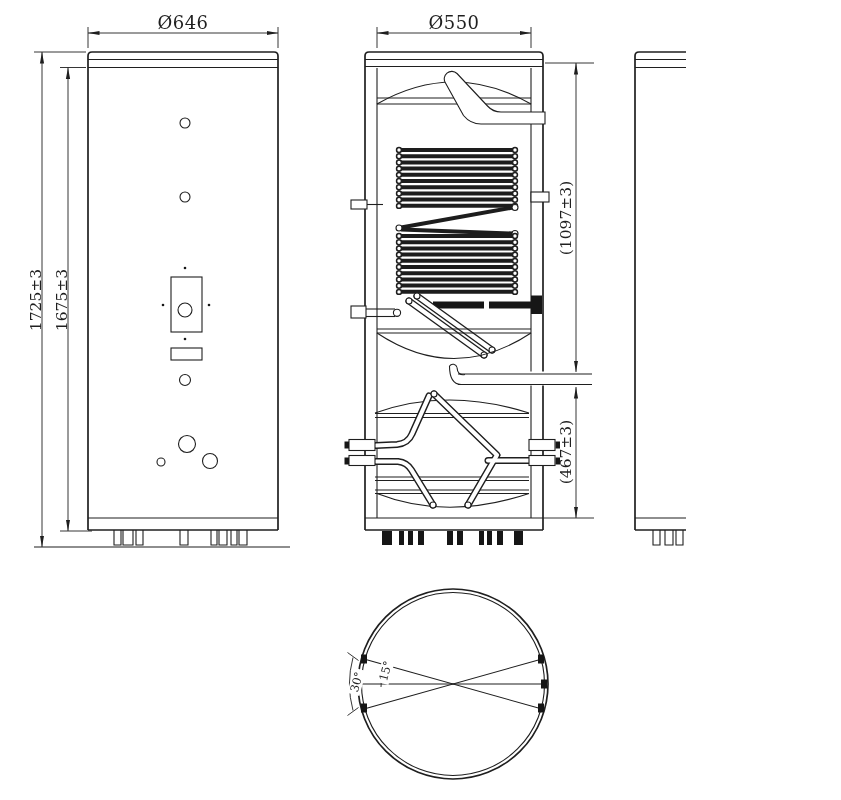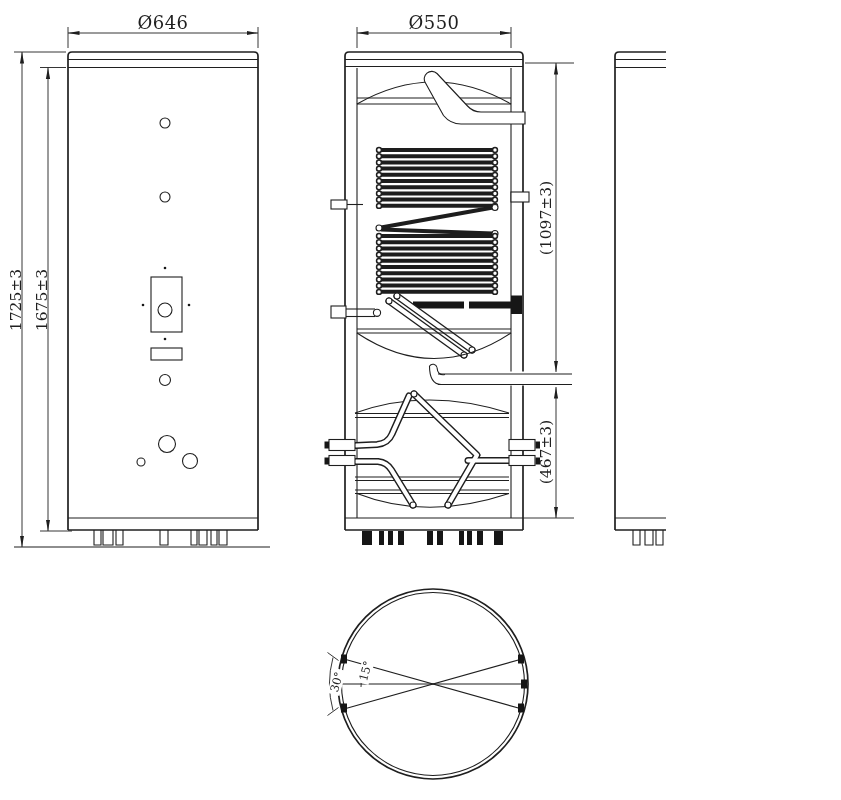--- a/index.html
+++ b/index.html
@@ -1,16 +1,16 @@
 <!DOCTYPE html>
 <html><head>
 <meta charset="utf-8">
 <style>
   html,body{margin:0;padding:0;background:#ffffff;}
-  .page{width:666px;height:800px;background:#ffffff;position:relative;overflow:hidden;}
+  .page{width:666px;height:800px;background:#ffffff;position:relative;overflow:hidden;padding-left:20px;}
   svg{display:block;}
   .ln{stroke:#1f1f1f;fill:none;stroke-width:1.1;}
   .thk{stroke-width:1.7;}
   .wfill{fill:#ffffff;}
   .dk{fill:#161616;stroke:none;}
   .dim{stroke:#1f1f1f;fill:none;stroke-width:0.9;}
   .tube{stroke:#1d1d1d;stroke-width:4;fill:none;}
   .ringB{stroke:#1f1f1f;stroke-width:6.4;stroke-dasharray:0.01 6.2;stroke-linecap:round;fill:none;}
   .ringW{stroke:#ffffff;stroke-width:3.4;stroke-dasharray:0.01 6.2;stroke-linecap:round;fill:none;}
   .ring{fill:#ffffff;stroke:#1f1f1f;stroke-width:1.1;}

